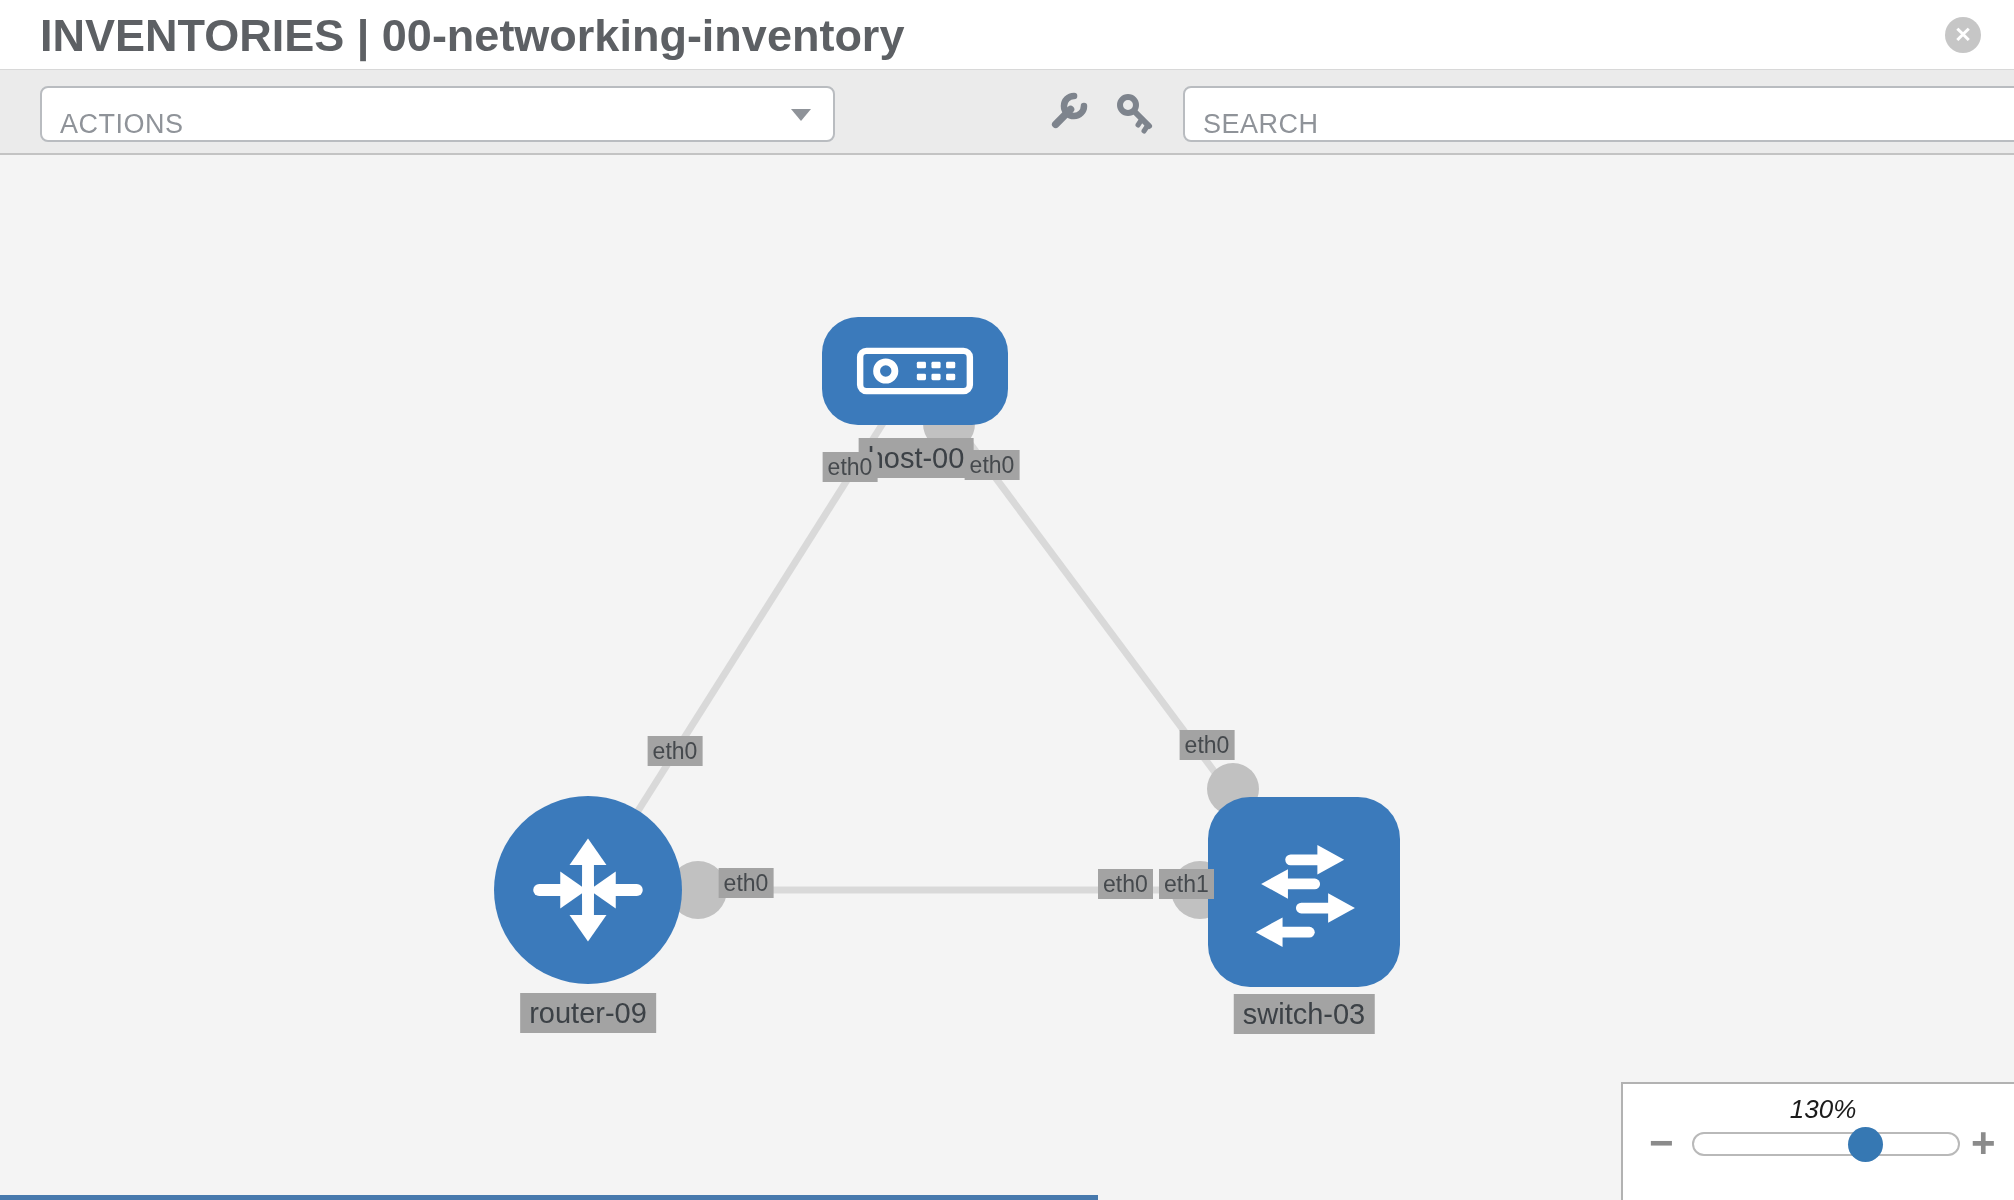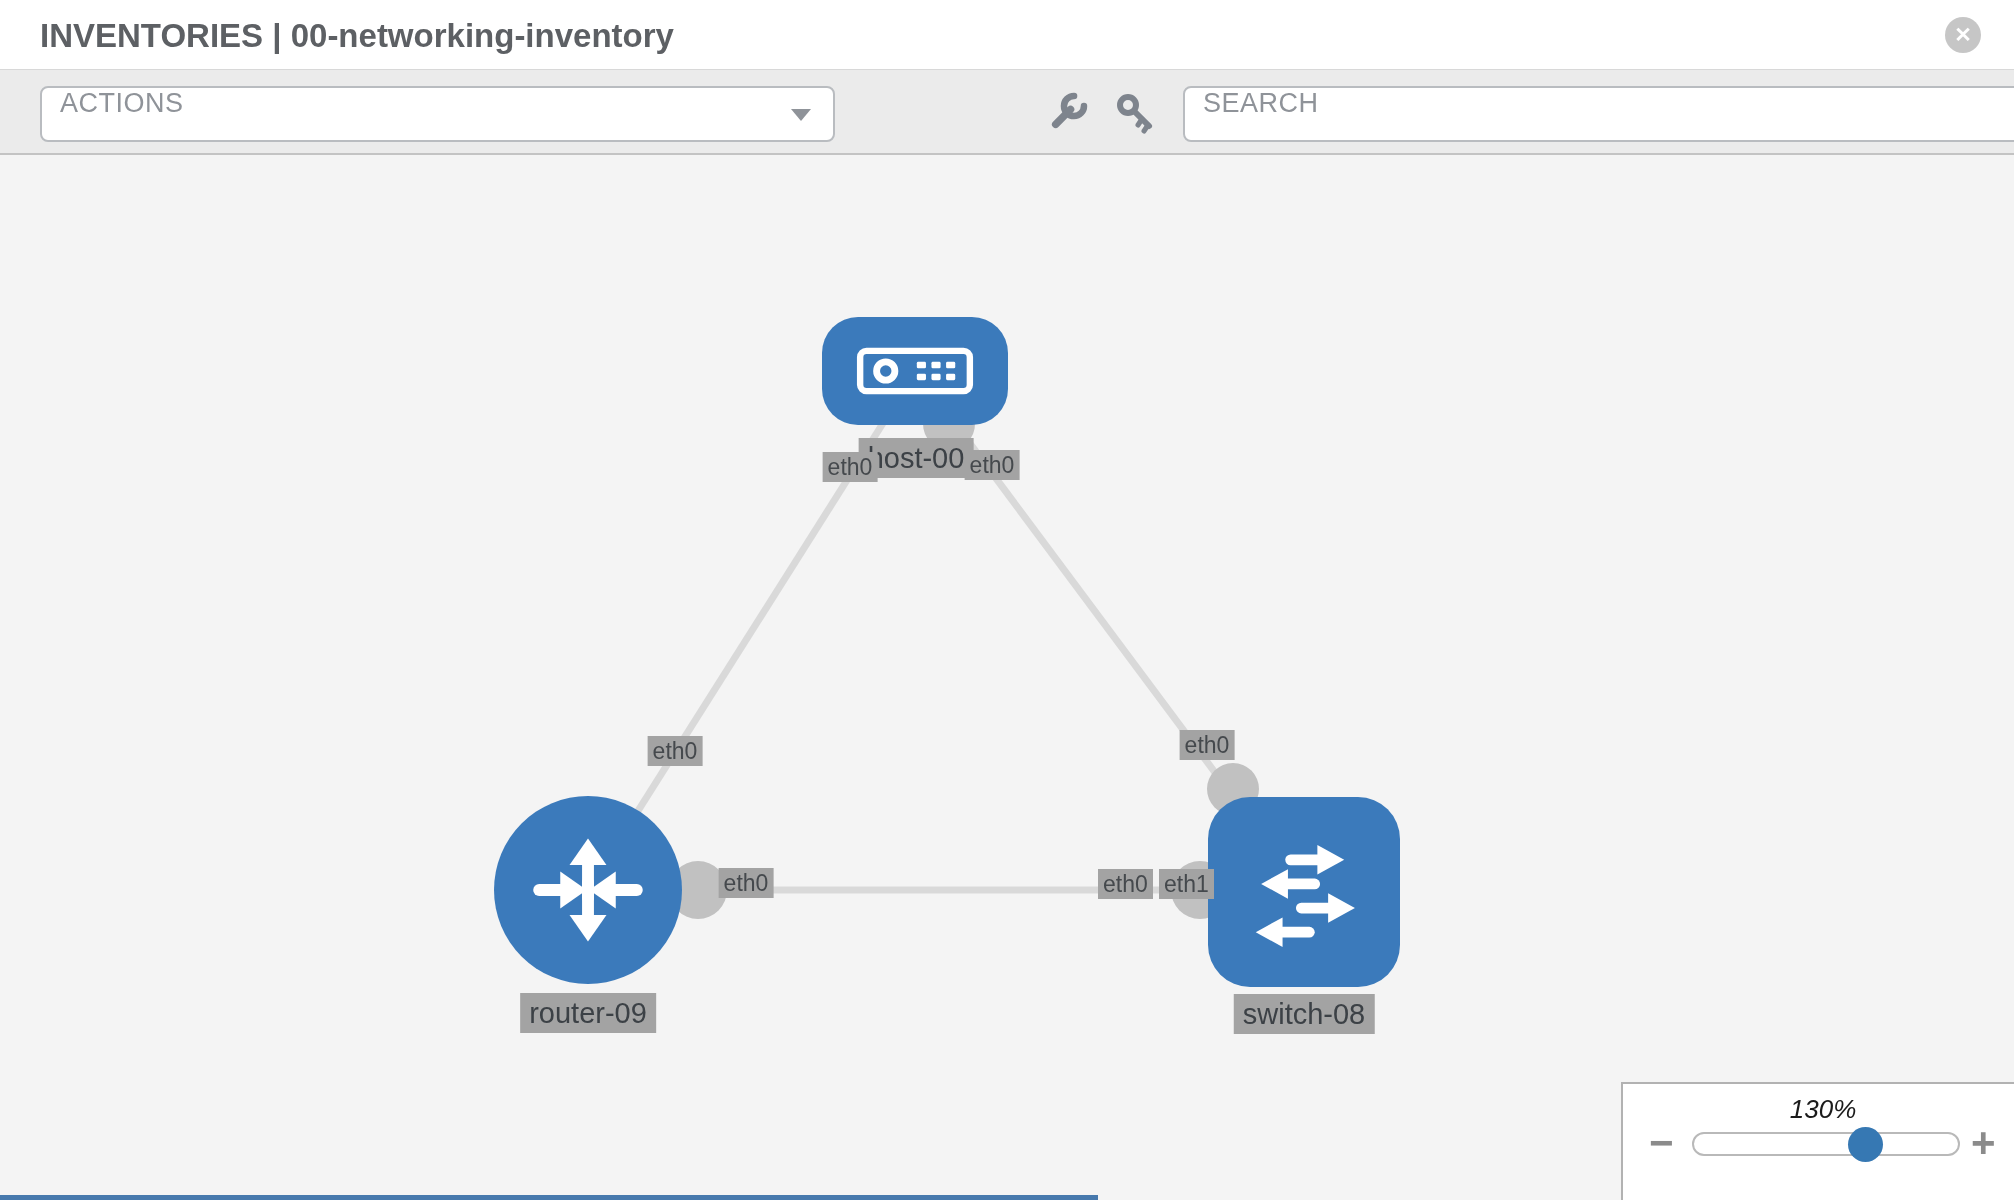--- a/index.html
+++ b/index.html
@@ -7,36 +7,36 @@
     width:2014px;height:1200px;overflow:hidden;position:relative;
     font-family:"Liberation Sans",sans-serif;background:#f4f4f4;
   }
   
   .header{
     position:absolute;left:0;top:0;width:2014px;height:70px;
     background:#ffffff;border-bottom:1px solid #d8d8d8;box-sizing:border-box;
   }
   .page-title{
     position:absolute;left:40px;top:0;height:70px;line-height:72px;
-    font-size:33px;font-weight:700;color:#5d6064;margin:0;white-space:nowrap;
+    font-size:45px;font-weight:700;color:#5d6064;margin:0;white-space:nowrap;
   }
   .close-btn{
     position:absolute;left:1945px;top:17px;width:36px;height:36px;border-radius:50%;
     background:#c6c6c6;color:#ffffff;display:flex;align-items:center;justify-content:center;
     font-size:21px;font-weight:700;cursor:pointer;user-select:none;
   }
   
   .toolbar{
     position:absolute;left:0;top:70px;width:2014px;height:85px;
     background:#ebebeb;border-bottom:2px solid #c3c3c3;box-sizing:border-box;
   }
   .select-box{
     position:absolute;top:16px;height:56px;background:#ffffff;
     border:2px solid #b9bcc0;border-radius:8px;box-sizing:border-box;
-    display:flex;align-items:flex-start;cursor:pointer;
+    display:flex;align-items:flex-end;cursor:pointer;
   }
   .select-box .label{
     padding-left:18px;font-size:27px;color:#8f9399;letter-spacing:.5px;
   }
   .caret{
     position:absolute;right:22px;top:21px;width:0;height:0;
     border-left:10px solid transparent;border-right:10px solid transparent;
     border-top:12px solid #8f9399;
   }
   .actions-box{left:40px;width:795px;}
@@ -194,21 +194,21 @@
           <line x1="48" y1="62" x2="70" y2="62"></line>
           <polygon points="88,62 68,51 68,73" stroke="none"></polygon>
           <line x1="54" y1="80" x2="32" y2="80"></line>
           <polygon points="14,80 34,69 34,91" stroke="none"></polygon>
         </g>
       </svg>
     </div>
 
     <div class="chip node-label" style="left:916px;top:283px;">host-00</div>
     <div class="chip node-label" style="left:588px;top:838px;">router-09</div>
-    <div class="chip node-label" style="left:1304px;top:839px;">switch-08</div>
+    <div class="chip node-label" style="left:1304px;top:839px;">switch-03</div>
 
     <div class="chip centered" style="left:850px;top:297px;">eth0</div>
     <div class="chip centered" style="left:992px;top:295px;">eth0</div>
     <div class="chip centered" style="left:675px;top:581px;">eth0</div>
     <div class="chip centered" style="left:1207px;top:575px;">eth0</div>
     <div class="chip centered" style="left:746px;top:713px;">eth0</div>
     <div class="chip" style="left:1098px;top:714px;">eth0</div>
     <div class="chip" style="left:1148px;top:714px;margin-left:11px;">eth1</div>
 
     <div class="zoom-panel">

